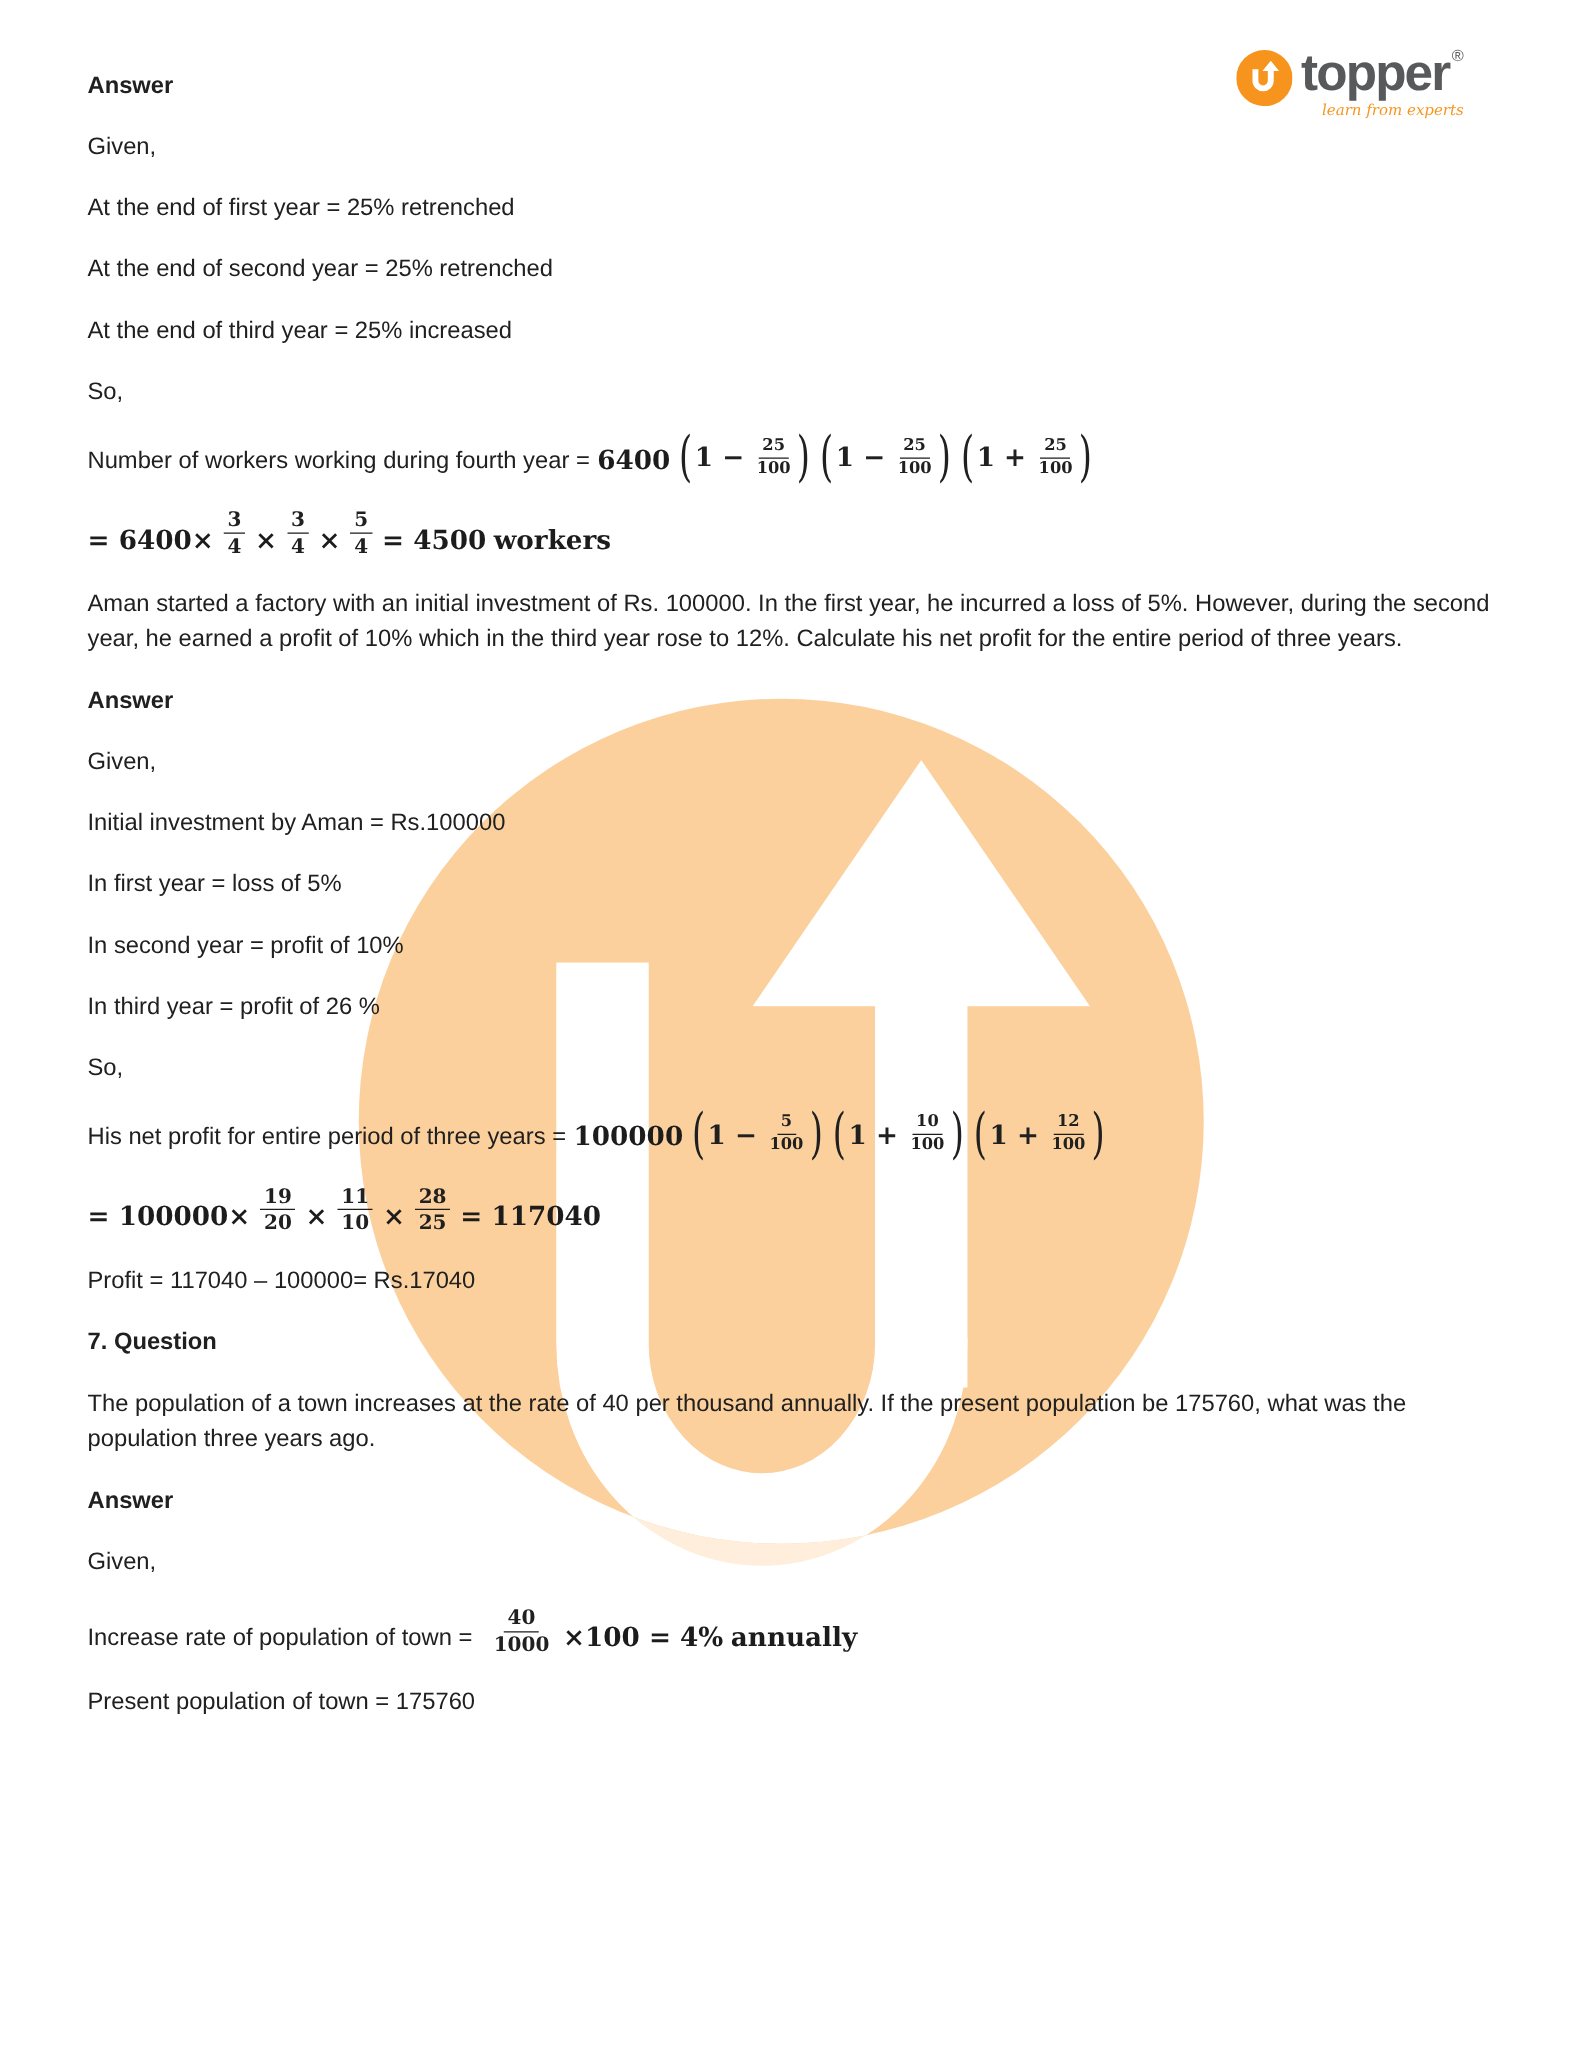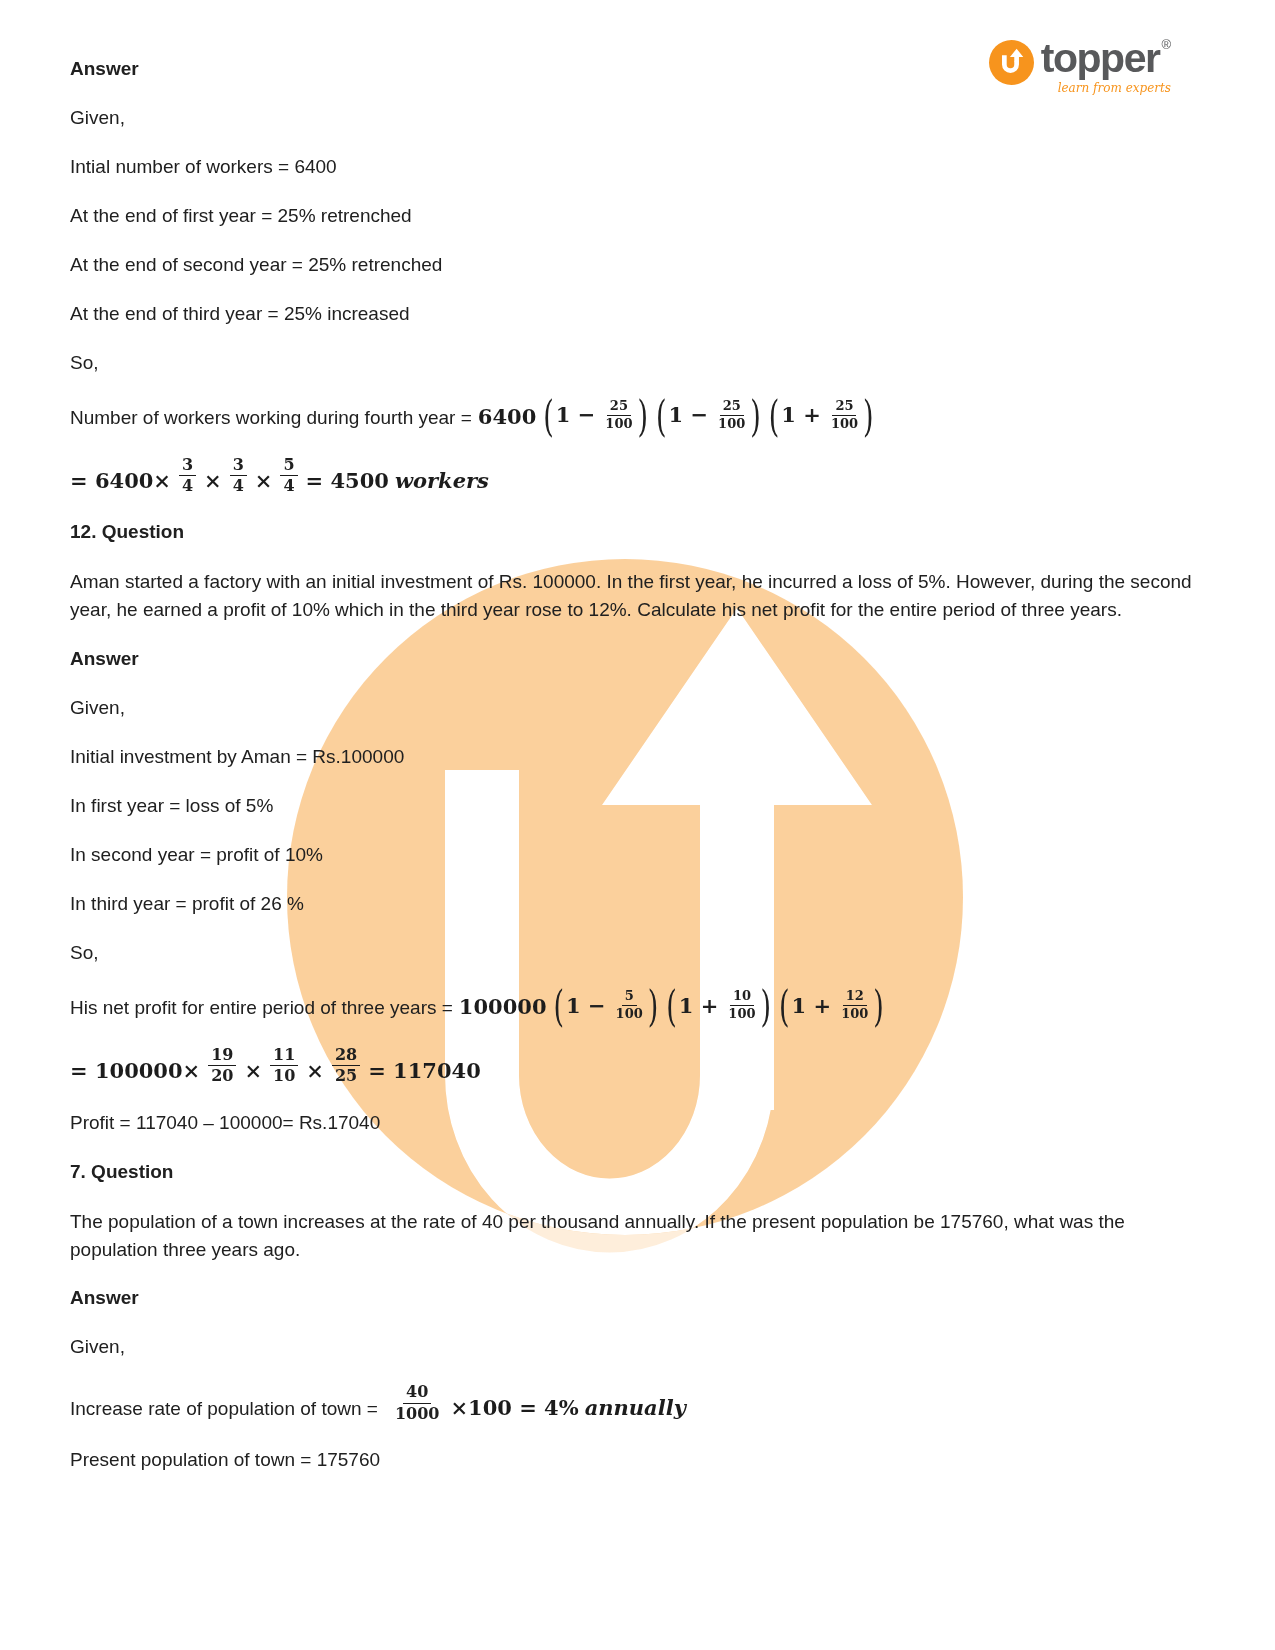--- a/index.html
+++ b/index.html
@@ -18,21 +18,21 @@
   .reg{font-size:13px;color:#58595B;margin-left:2px;line-height:1;}
   .tagline{font-family:"DejaVu Serif",serif;font-style:italic;color:#F7941D;font-size:12px;text-align:right;margin-top:2px;}
 
   
   .para{font-size:19px;line-height:1.42;margin:0 0 22px 0;}
   .hd{font-weight:700;}
   .qtext{max-width:1135px;line-height:1.47;}
 
   
   .math{font-family:"DejaVu Serif",serif;font-weight:700;font-size:21px;white-space:nowrap;color:#1c1c1c;}
-  .mi{font-style:italic;}
+  .mi{}
   .mathrow{display:flex;align-items:flex-end;flex-wrap:wrap;gap:6px;margin:8px 0 24px 0;}
   .factor{display:inline-flex;align-items:center;margin:0 1px;}
   .fpre{font-family:"DejaVu Serif",serif;font-weight:700;font-size:21px;margin:0 5px 0 2px;}
   .paren{display:inline-block;font-family:"DejaVu Serif",serif;font-weight:400;font-size:27px;line-height:1;transform:scaleY(1.62);}
   .frac{display:inline-flex;flex-direction:column;align-items:center;vertical-align:middle;
         font-family:"DejaVu Serif",serif;font-weight:700;font-size:13px;line-height:1.15;margin:0 2px;}
   .frac .num{display:block;border-bottom:1.5px solid #1c1c1c;padding:0 3px 1px 3px;}
   .frac .den{display:block;padding:1px 3px 0 3px;}
   .frac.big{font-size:16px;}
   .gap-l{margin-left:8px;}
@@ -67,21 +67,20 @@
       <span class="reg">®</span>
     </div>
     <div class="tagline">learn from experts</div>
   </div>
 </header>
 
 <main class="page">
 
   <div class="para hd">Answer</div>
   <div class="para">Given,</div>
-  <div class="para">Intial number of workers = 6400</div>
   <div class="para">At the end of first year = 25% retrenched</div>
   <div class="para">At the end of second year = 25% retrenched</div>
   <div class="para">At the end of third year = 25% increased</div>
   <div class="para">So,</div>
 
   <div class="para mathrow">
     <span>Number of workers working during fourth year =</span>
     <span class="math">6400</span>
     <span class="factor">
       <span class="paren">(</span>
@@ -125,21 +124,20 @@
       </span>
     <span class="math">×</span>
     <span class="frac big">
         <span class="num">5</span>
         <span class="den">4</span>
       </span>
     <span class="math">= 4500</span>
     <span class="math mi">workers</span>
   </div>
 
-  <div class="para hd">12. Question</div>
   <div class="para qtext">Aman started a factory with an initial investment of Rs. 100000. In the first year, he incurred a loss of 5%. However, during the second year, he earned a profit of 10% which in the third year rose to 12%. Calculate his net profit for the entire period of three years.</div>
 
   <div class="para hd">Answer</div>
   <div class="para">Given,</div>
   <div class="para">Initial investment by Aman = Rs.100000</div>
   <div class="para">In first year = loss of 5%</div>
   <div class="para">In second year = profit of 10%</div>
   <div class="para">In third year = profit of 26 %</div>
   <div class="para">So,</div>
 

